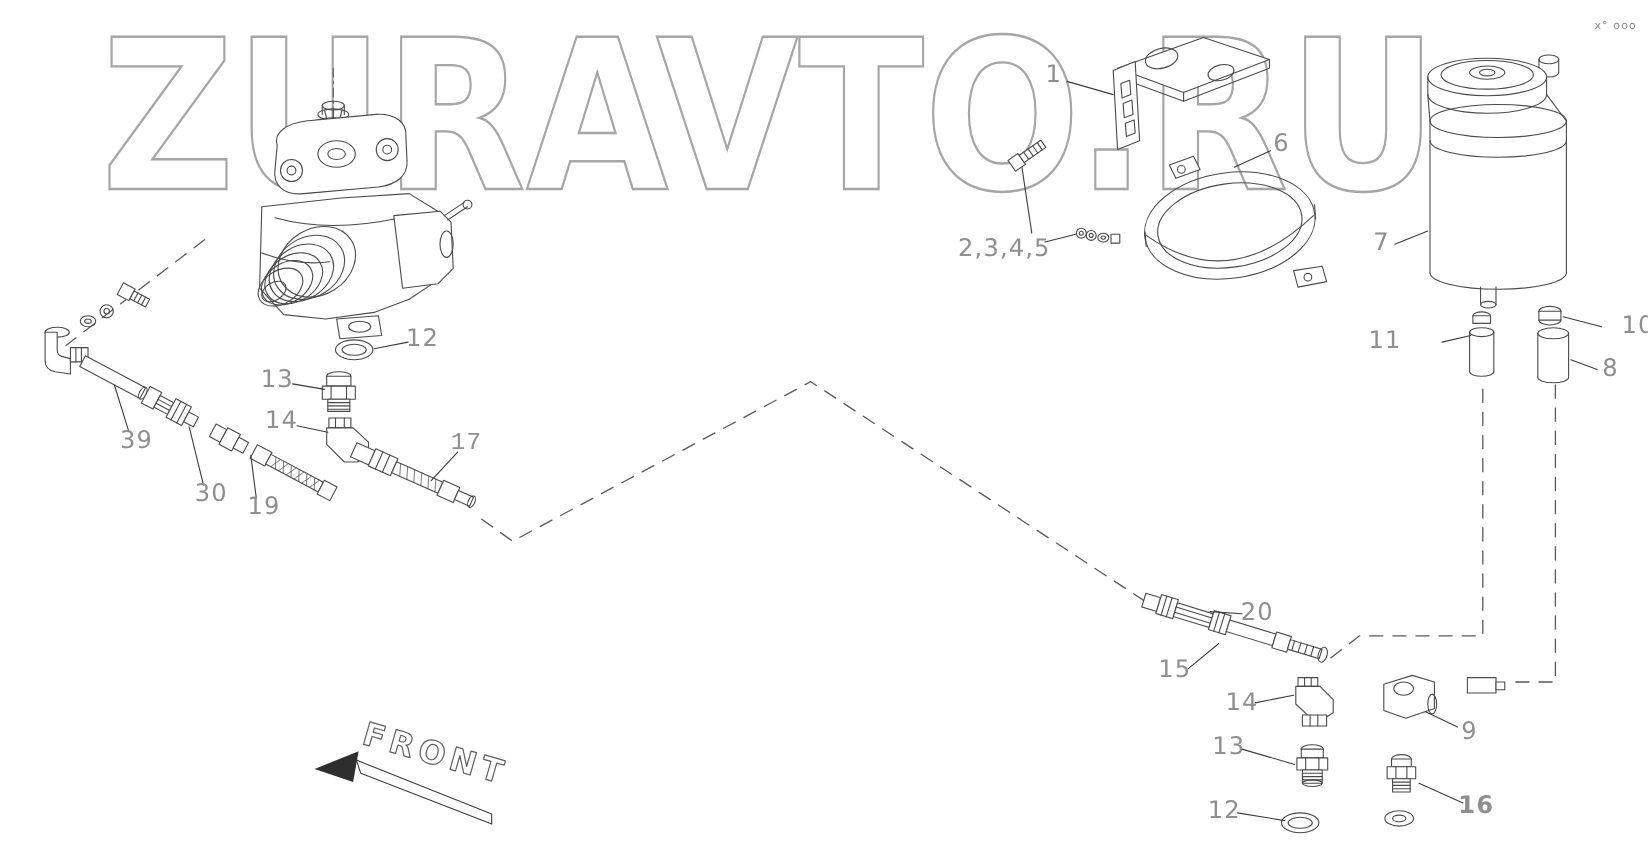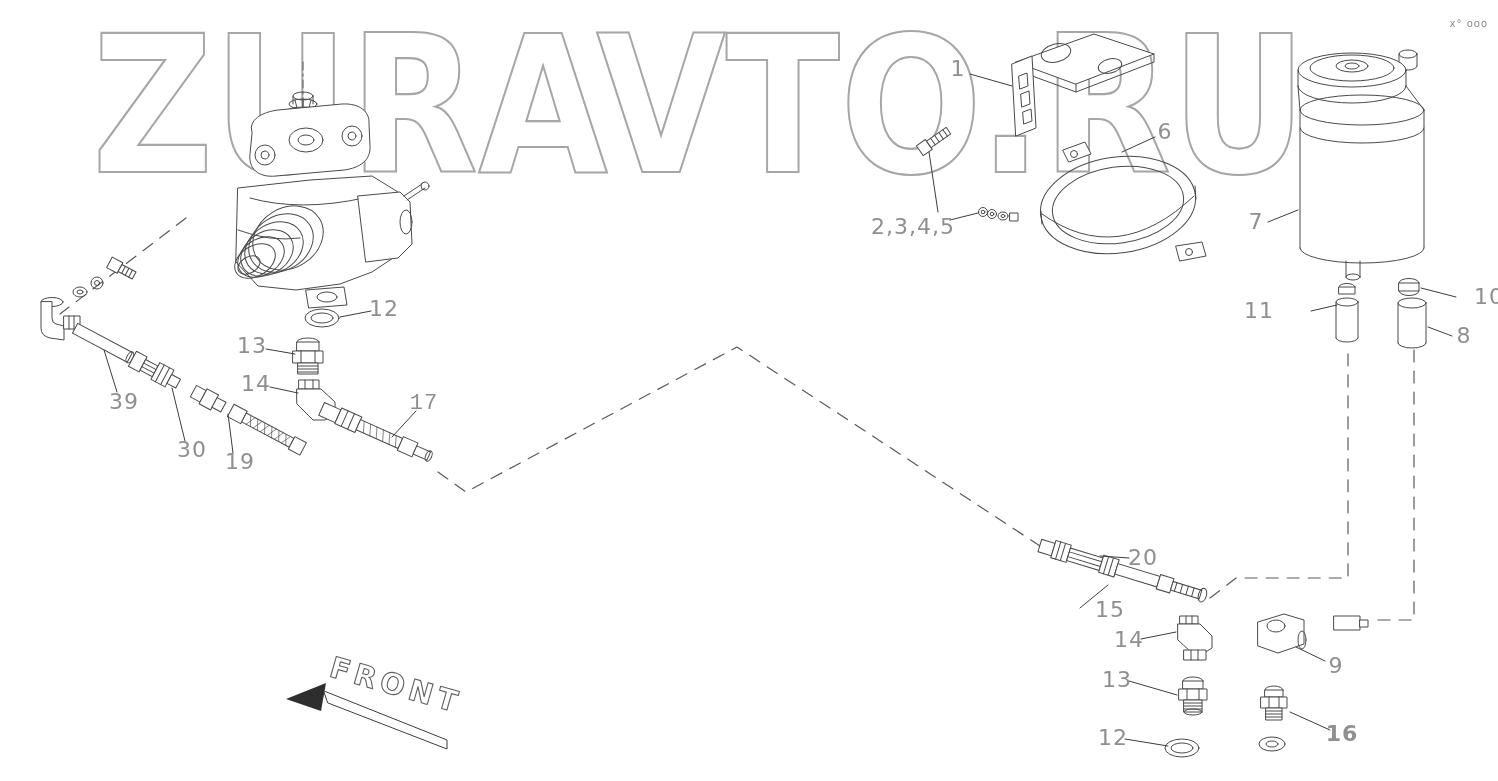--- a/index.html
+++ b/index.html
@@ -332,21 +332,21 @@
       <div class="callout" style="left: 1259px; top: 310px;">11</div>
       <div class="callout" style="left: 1464px; top: 335px;">8</div>
       <div class="callout" style="left: 384px; top: 308px;">12</div>
       <div class="callout" style="left: 252px; top: 345px;">13</div>
       <div class="callout" style="left: 256px; top: 383px;">14</div>
       <div class="callout" style="left: 424px; top: 403px; font-family: Liberation Mono, monospace;">17</div>
       <div class="callout" style="left: 124px; top: 401px;">39</div>
       <div class="callout" style="left: 192px; top: 449px;">30</div>
       <div class="callout" style="left: 240px; top: 461px;">19</div>
       <div class="callout" style="left: 1143px; top: 557px;">20</div>
-      <div class="callout" style="left: 1068px; top: 609px; margin-left: 42px;">15</div>
+      <div class="callout" style="left: 1068px; top: 609px;">15</div>
       <div class="callout" style="left: 1129px; top: 639px;">14</div>
       <div class="callout" style="left: 1336px; top: 665px;">9</div>
       <div class="callout" style="left: 1117px; top: 679px;">13</div>
       <div class="callout" style="left: 1342px; top: 733px; font-weight: bold;">16</div>
       <div class="callout" style="left: 1113px; top: 737px;">12</div>
     </div>
 
   <div class="corner-marks">x° ooo</div>
 </div>
 

